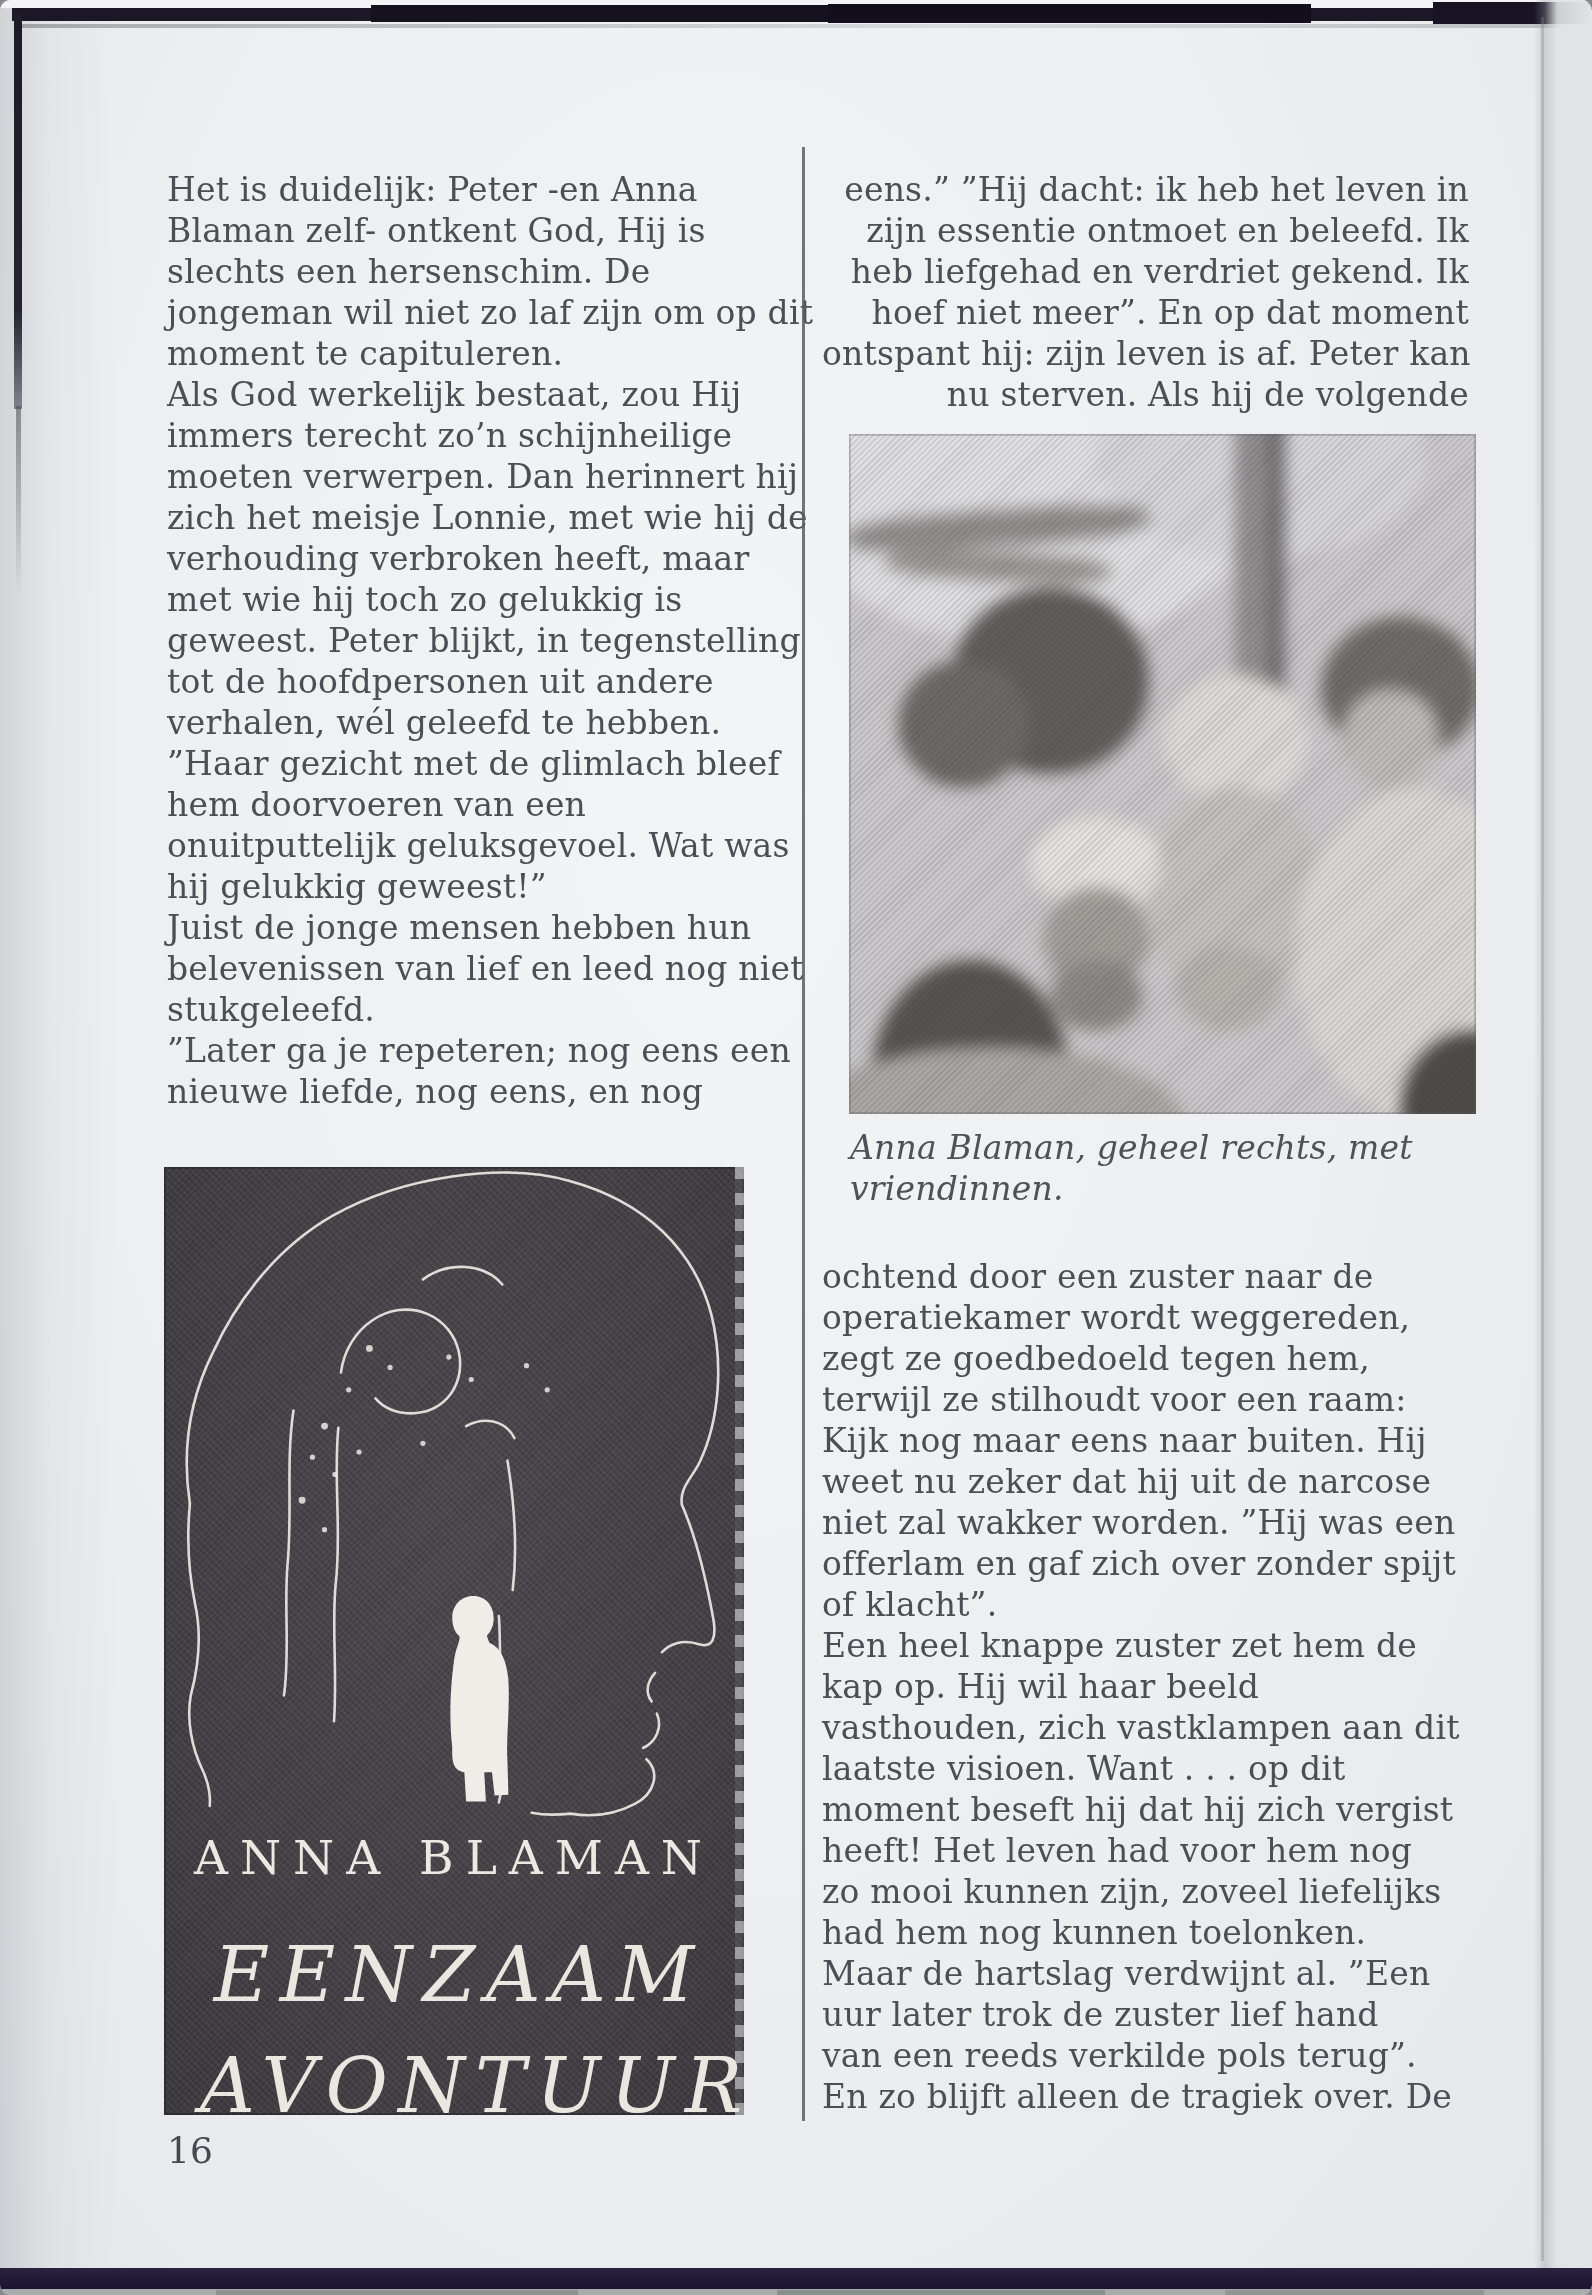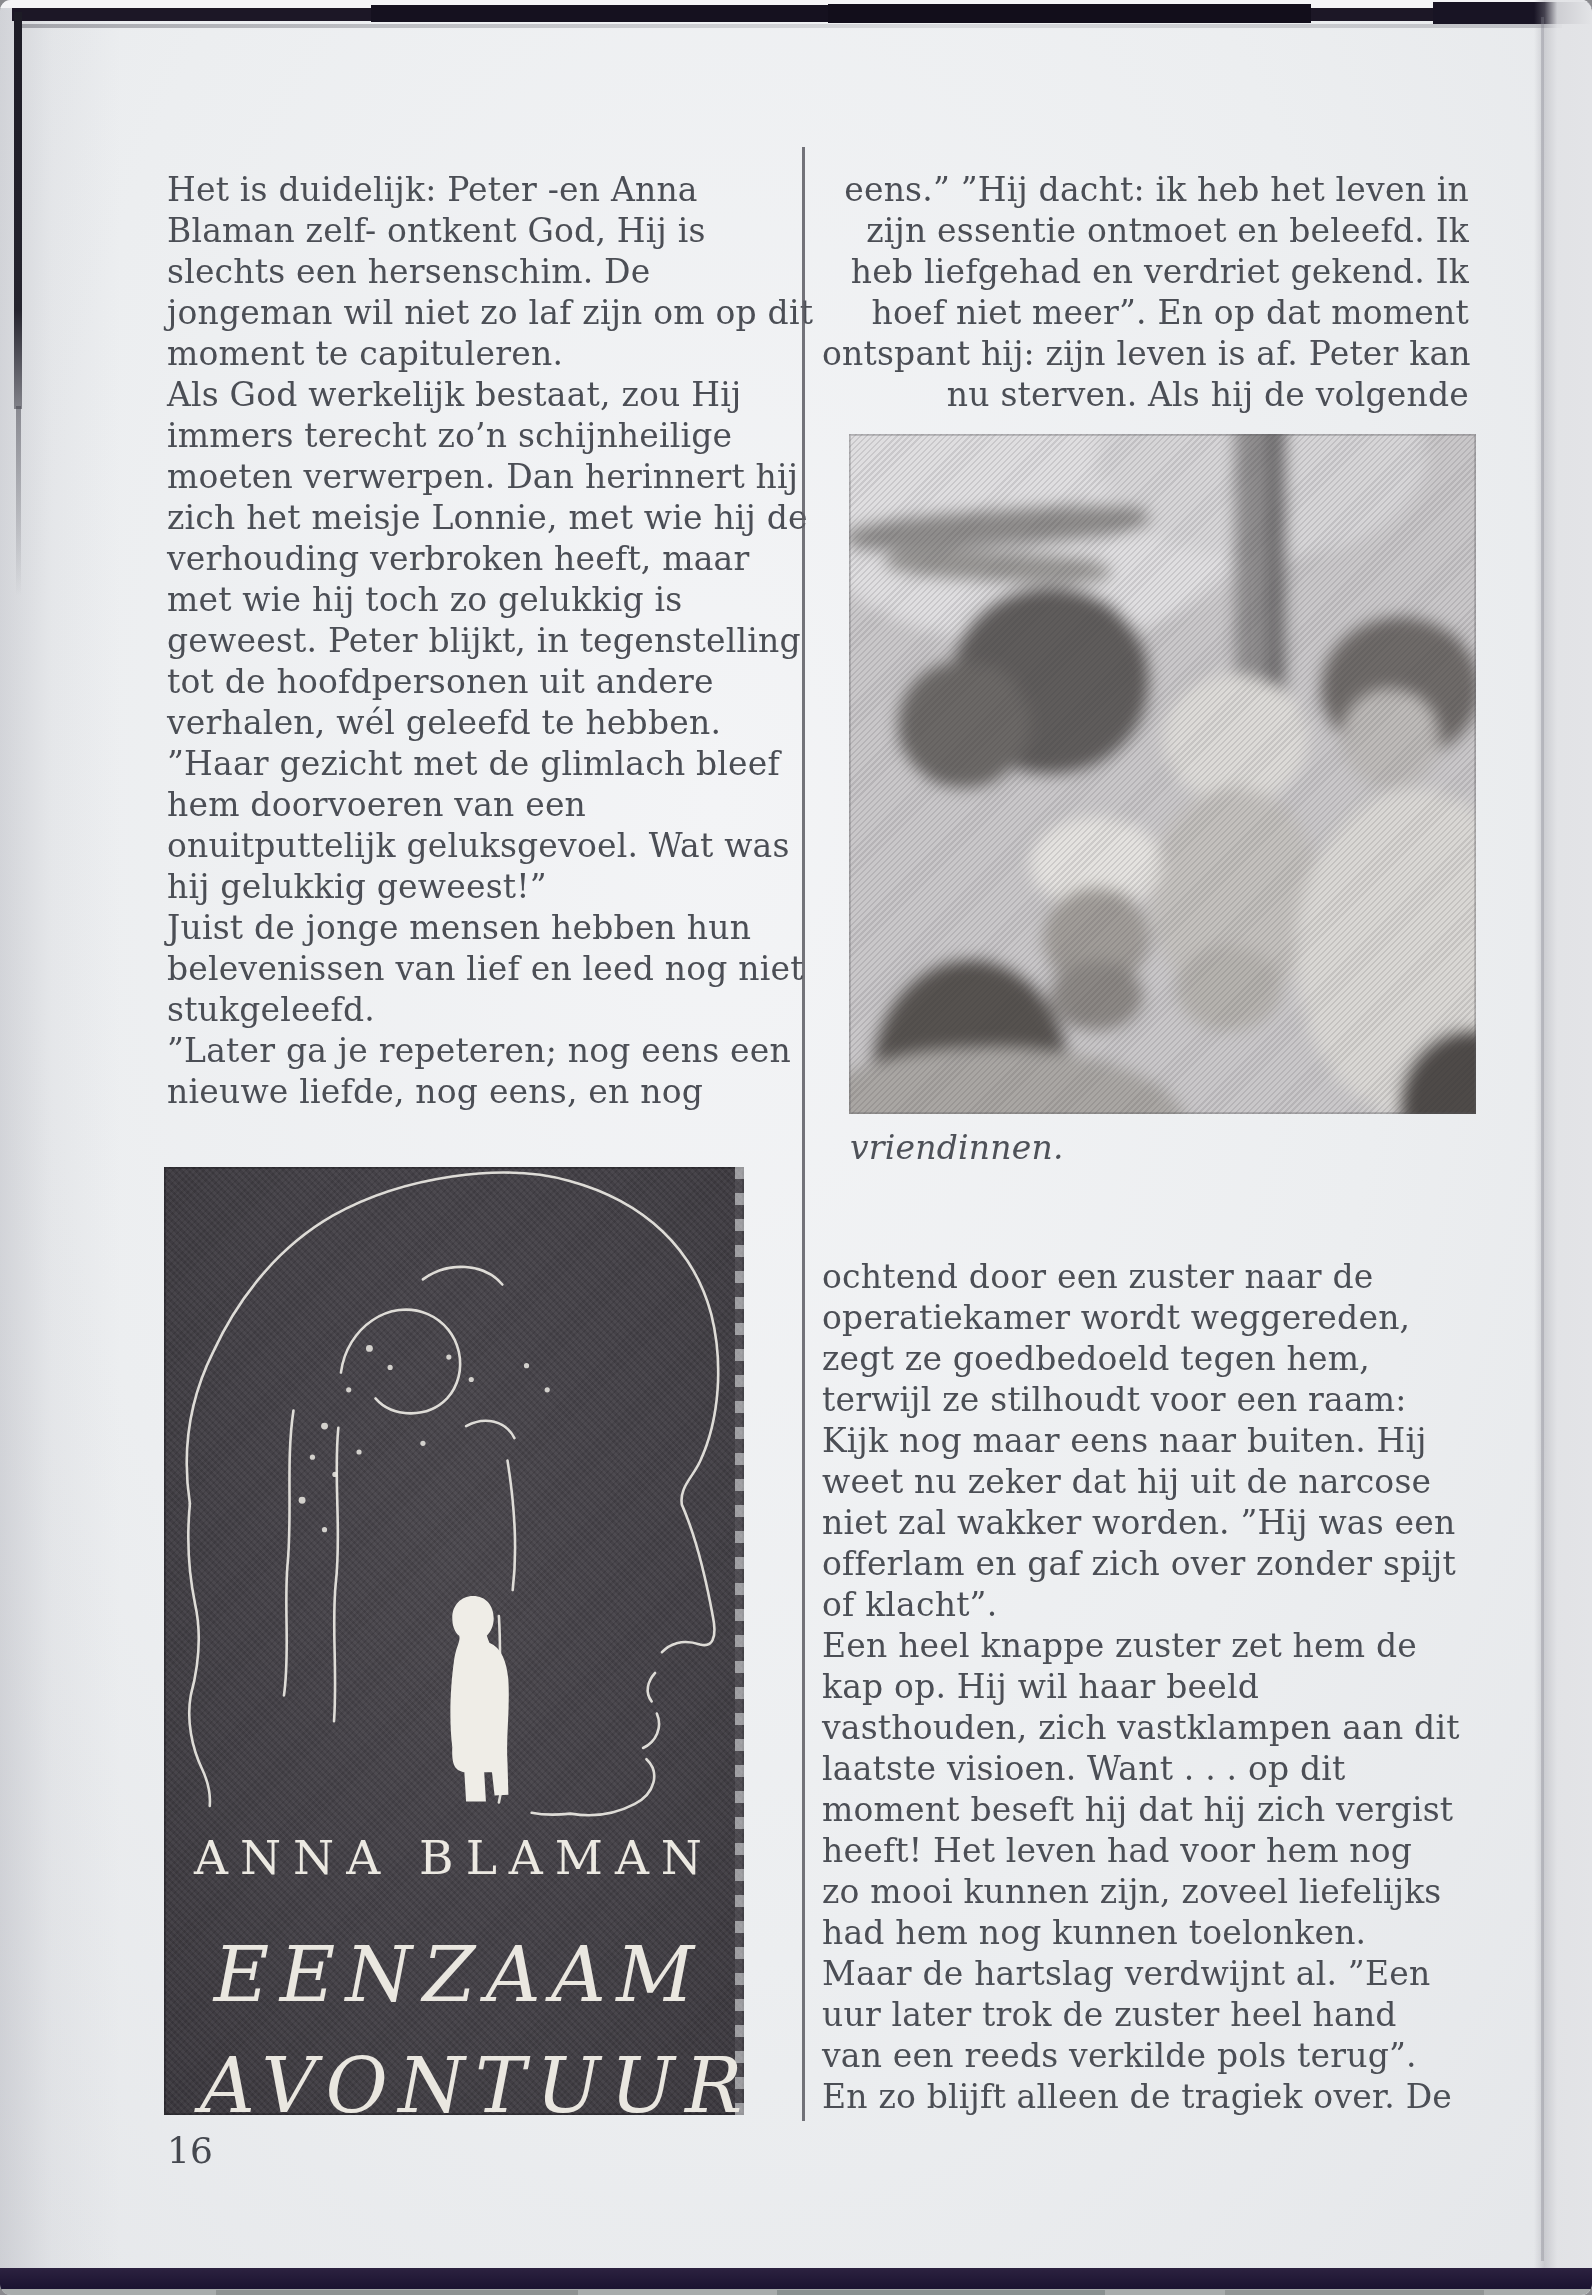--- a/index.html
+++ b/index.html
@@ -165,20 +165,21 @@
       <div class="blob b-lbeard"></div>
       <div class="blob b-ljacket"></div>
       <div class="blob b-hand"></div>
       <div class="blob b-grassbl"></div>
     </div>
     <div class="halftone"></div>
     <div class="frame"></div>
   </div>
 
   <div class="tcol caption">
+      <div class="tline">Anna Blaman, geheel rechts, met</div>
       <div class="tline">vriendinnen.</div>
     </div>
 
   <div class="tcol col-right-bottom">
       <div class="tline">ochtend door een zuster naar de</div>
       <div class="tline">operatiekamer wordt weggereden,</div>
       <div class="tline">zegt ze goedbedoeld tegen hem,</div>
       <div class="tline">terwijl ze stilhoudt voor een raam:</div>
       <div class="tline">Kijk nog maar eens naar buiten. Hij</div>
       <div class="tline">weet nu zeker dat hij uit de narcose</div>
@@ -187,21 +188,21 @@
       <div class="tline">of klacht”.</div>
       <div class="tline">Een heel knappe zuster zet hem de</div>
       <div class="tline">kap op. Hij wil haar beeld</div>
       <div class="tline">vasthouden, zich vastklampen aan dit</div>
       <div class="tline">laatste visioen. Want  .  .  . op dit</div>
       <div class="tline">moment beseft hij dat hij zich vergist</div>
       <div class="tline">heeft! Het leven had voor hem nog</div>
       <div class="tline">zo mooi kunnen zijn, zoveel liefelijks</div>
       <div class="tline">had hem nog kunnen toelonken.</div>
       <div class="tline">Maar de hartslag verdwijnt al. ”Een</div>
-      <div class="tline">uur later trok de zuster heel hand</div>
+      <div class="tline">uur later trok de zuster lief hand</div>
       <div class="tline">van een reeds verkilde pols terug”.</div>
       <div class="tline">En zo blijft alleen de tragiek over. De</div>
     </div>
 
   <div class="cover">
     <svg width="580" height="948" viewBox="0 0 672 1098">
       <g fill="none" stroke="#eceae4" stroke-width="3" stroke-linecap="round" opacity="0.92">
         <path d="M 30 390 C 20 325 30 268 57 214 C 82 160 126 96 196 56 C 276 11 392 -6 470 16 C 558 40 614 96 634 170 C 648 226 644 292 621 341 C 612 360 597 371 600 391 C 611 416 625 461 636 521 C 641 546 635 557 621 553 C 600 546 585 553 577 562"></path>
         <path d="M 569 586 C 560 596 557 609 565 619"></path>
         <path d="M 571 633 C 578 649 570 666 555 673"></path>

